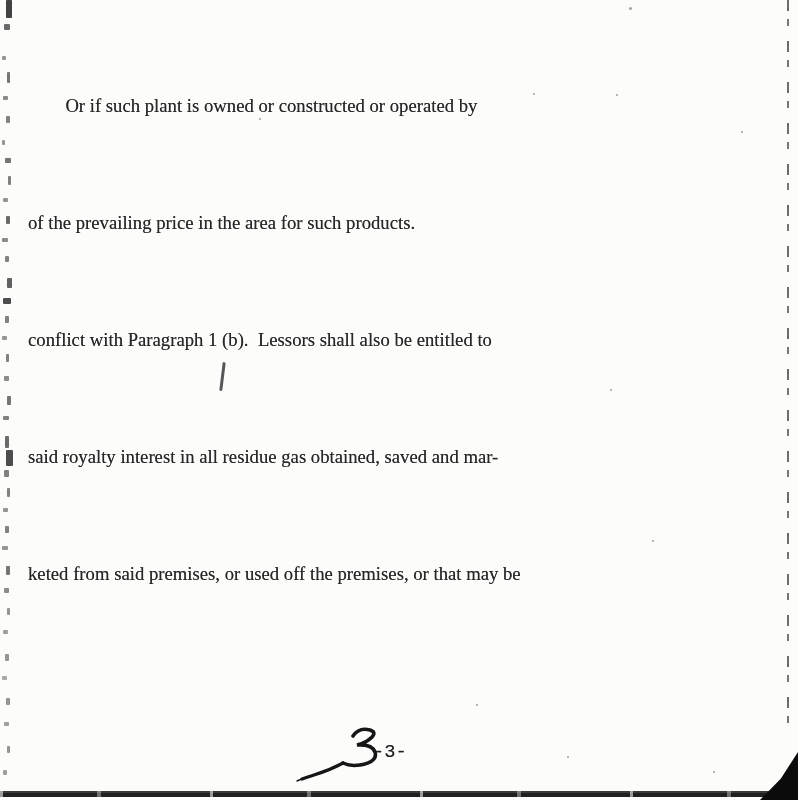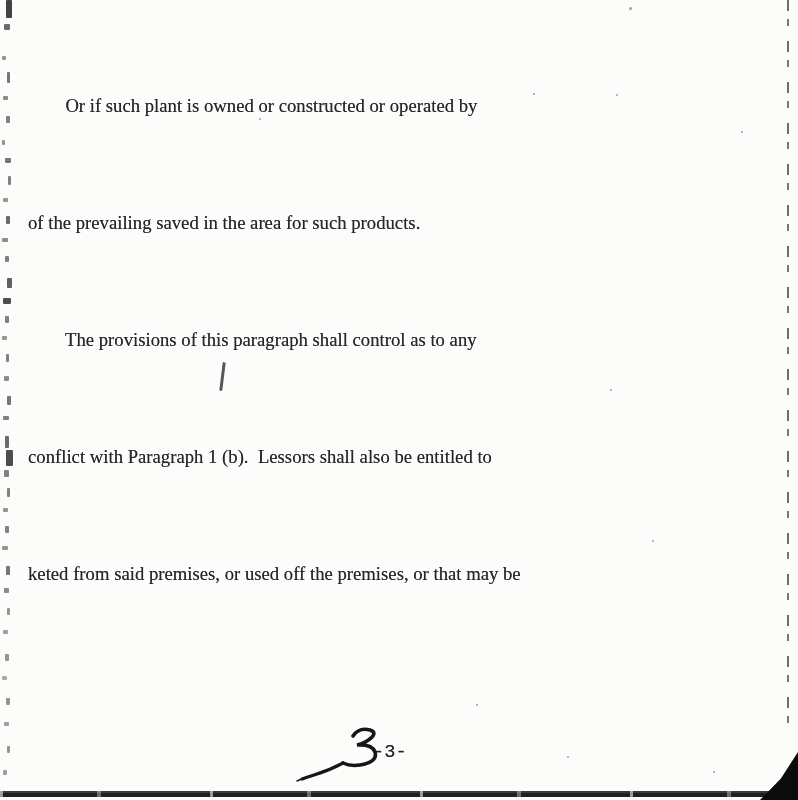--- a/index.html
+++ b/index.html
@@ -60,23 +60,23 @@
   }
   .speck{position:absolute;background:#555;border-radius:50%;opacity:.55;}
 </style>
 </head>
 <body>
 
 <div class="page">
 
   <div class="textblock">
     <div class="line">        Or if such plant is owned or constructed or operated by</div>
-    <div class="line">of the prevailing saved in the area for such products.</div>
-    <div class="line">        The provisions of this paragraph shall control as to any</div>
+    <div class="line">of the prevailing price in the area for such products.</div>
     <div class="line">conflict with Paragraph 1 (b).  Lessors shall also be entitled to</div>
+    <div class="line">said royalty interest in all residue gas obtained, saved and mar-</div>
     <div class="line">keted from said premises, or used off the premises, or that may be</div>
     
     
     
     
     
     
     
     
     

